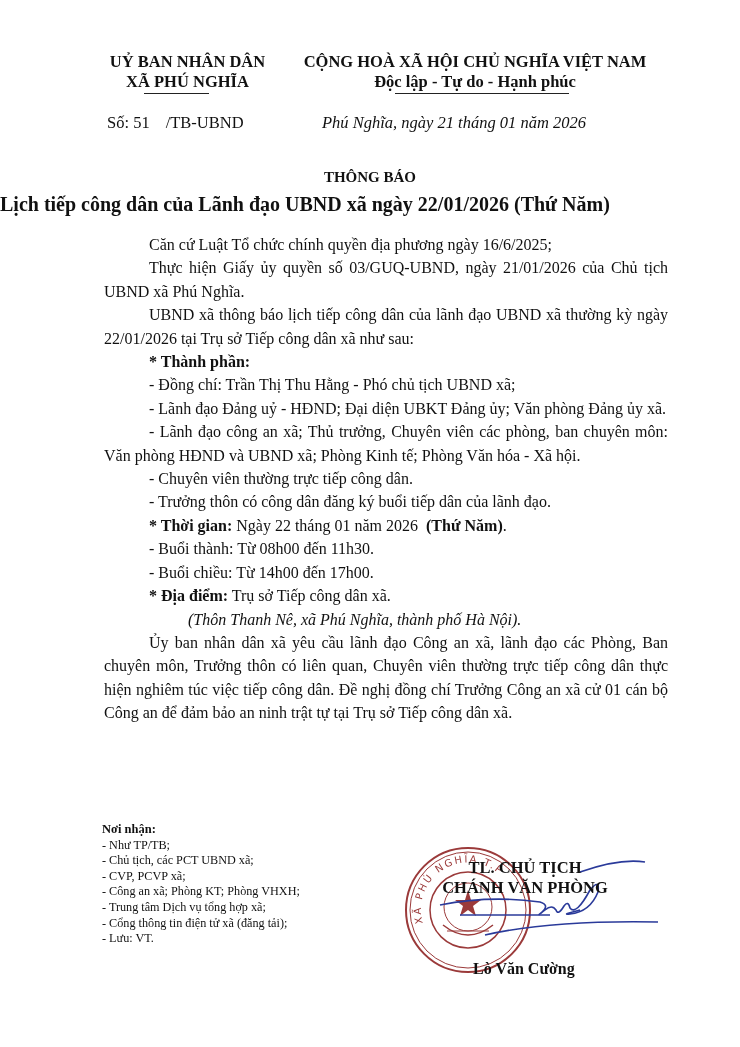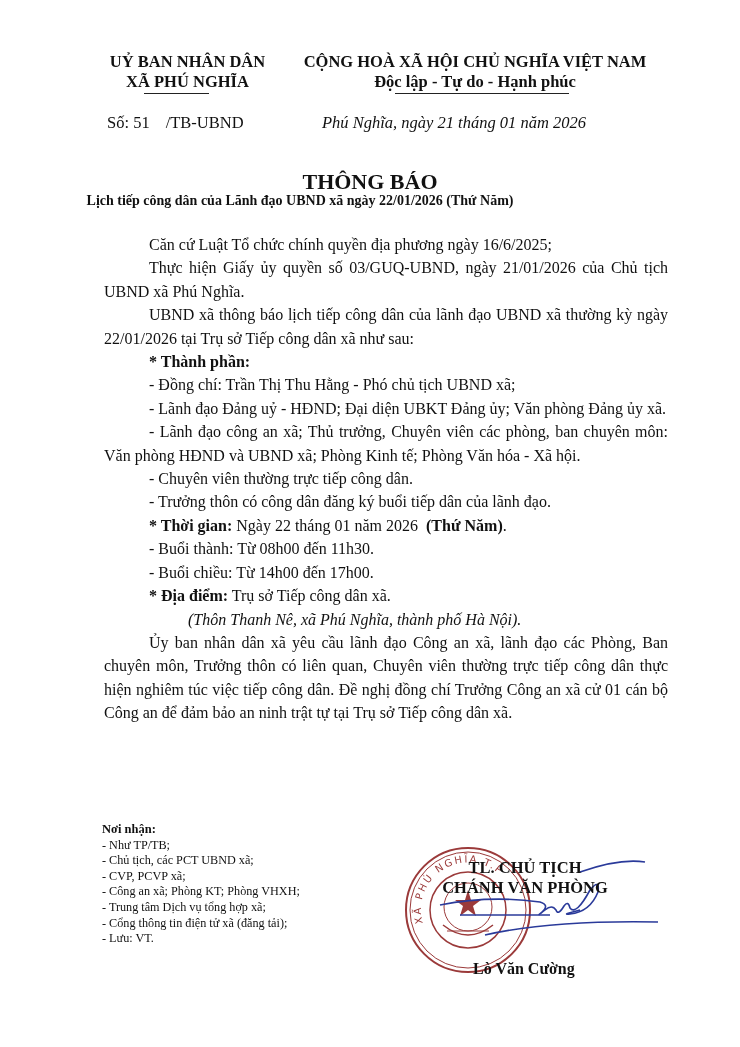--- a/index.html
+++ b/index.html
@@ -7,22 +7,22 @@
          font-family: "Liberation Serif", "DejaVu Serif", serif; color: #111; }
   .page { position: absolute; left: 0; top: 0; width: 740px; height: 1047px; }
   .abs { position: absolute; white-space: nowrap; }
   .hdr-left { left: 100px; top: 52px; width: 175px; text-align: center; font-weight: bold; font-size: 16.5px; line-height: 20px; }
   .hdr-left .ul { position: absolute; left: 44px; top: 41px; width: 65px; height: 1px; background: #222; }
   .hdr-right { left: 300px; top: 52px; width: 350px; text-align: center; font-weight: bold; font-size: 16.5px; line-height: 20px; }
   .hdr-right .ul { position: absolute; left: 95px; top: 41px; width: 174px; height: 1px; background: #222; }
   .num { left: 107px; top: 113px; font-size: 16.5px; }
   .num .gap { display: inline-block; width: 16px; }
   .dateline { left: 322px; top: 113px; font-size: 16.5px; font-style: italic; }
-  .title { left: 0; width: 740px; top: 169px; text-align: center; font-weight: bold; font-size: 22px; }
-  .subtitle { left: 0; width: 600px; top: 193px; text-align: center; font-weight: bold; font-size: 14px; }
+  .title { left: 0; width: 740px; top: 169px; text-align: center; font-weight: bold; font-size: 15px; }
+  .subtitle { left: 0; width: 600px; top: 193px; text-align: center; font-weight: bold; font-size: 20px; }
   .body { position: absolute; left: 104px; top: 233px; width: 564px; font-size: 16px; line-height: 23.4px; text-align: justify; }
   .body p { margin: 0; }
   .ind { text-indent: 45px; }
   .indent-only { padding-left: 45px; }
   b { font-weight: bold; }
   i { font-style: italic; margin-left: 39px; }
   .recip { position: absolute; left: 102px; top: 822px; font-size: 12.2px; line-height: 15.6px; }
   .recip .h { font-weight: bold; font-size: 12.5px; }
   .sign { position: absolute; left: 420px; top: 858px; width: 210px; text-align: center; font-weight: bold; font-size: 16.5px; line-height: 20px; }
   .signer { position: absolute; left: 473px; top: 960px; font-weight: bold; font-size: 16px; }

